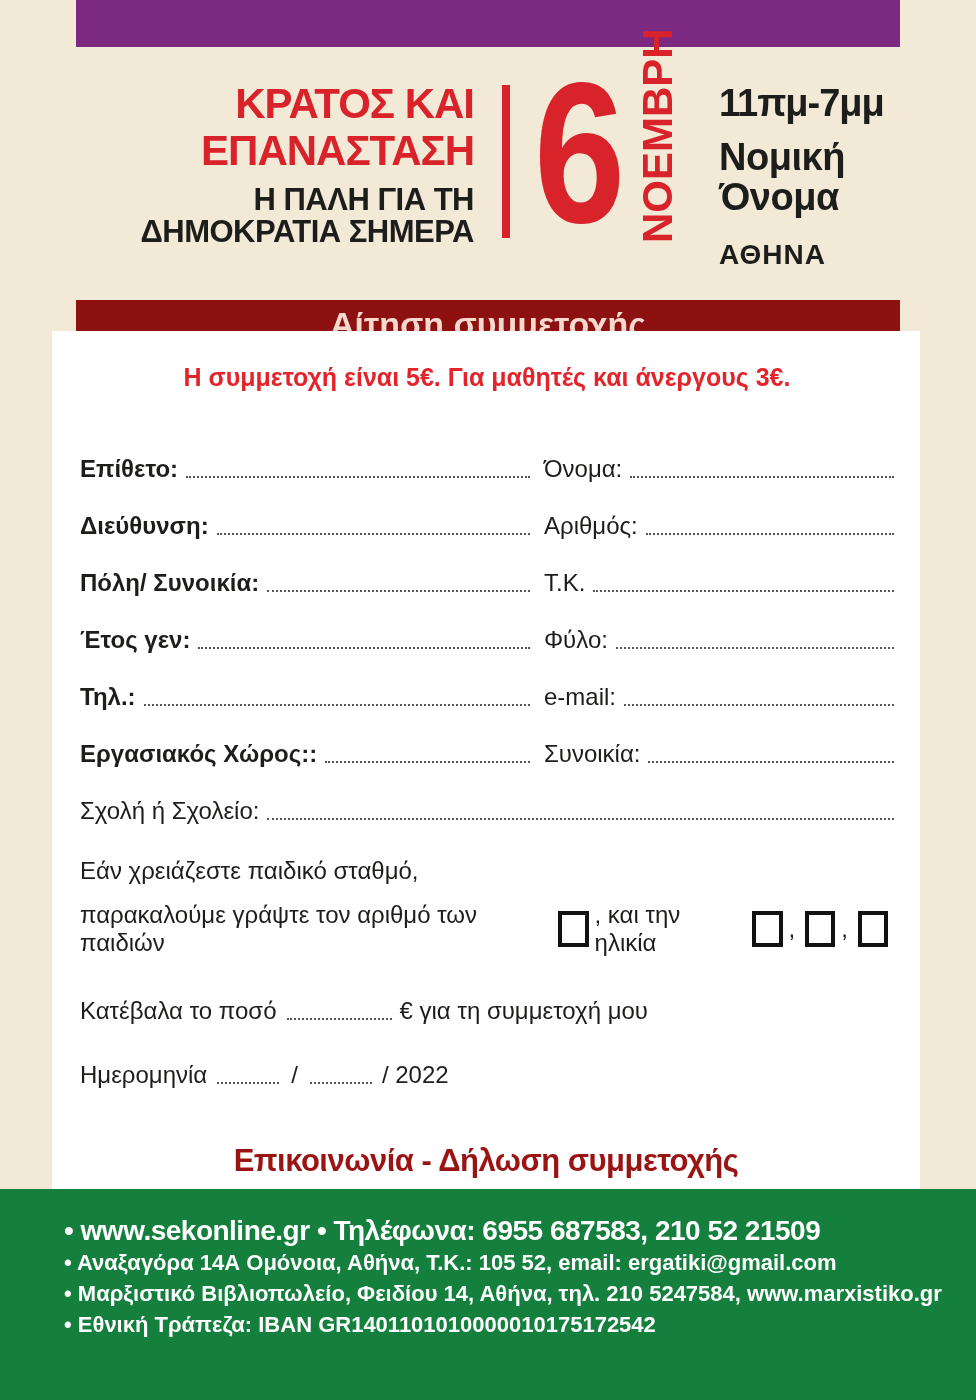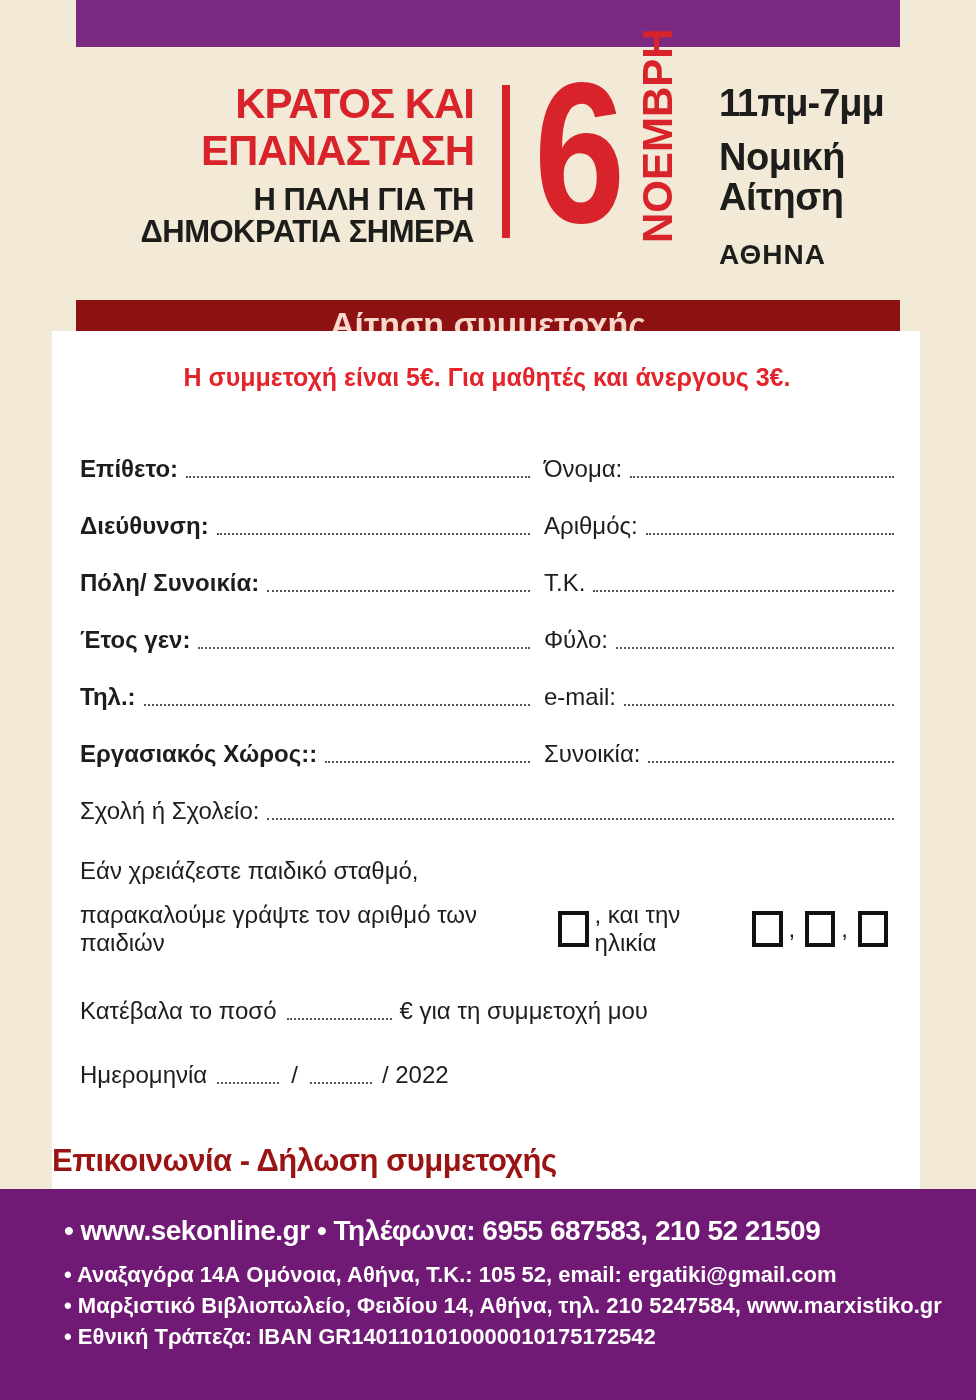--- a/index.html
+++ b/index.html
@@ -62,33 +62,33 @@
   .cbox { width:23px; height:28px; border:4px solid #111; display:inline-block; margin:0 6px 0 10px; background:#fff; }
 
   .amount-row { display:flex; align-items:flex-end; margin-top:40px; font-size:24px; }
   .amount-row .dots { width:105px; border-bottom:2px dotted #555; margin:0 8px 5px 10px; }
 
   .date-row { display:flex; align-items:flex-end; margin-top:36px; font-size:24px; }
   .date-row .dots { width:62px; border-bottom:2px dotted #555; margin:0 10px 5px 10px; }
   .date-row .slash { padding:0 2px; }
 
   .contact-heading {
-    position:absolute; left:0; right:0; top:812px; 
+    position:absolute; left:0; right:0; top:812px; text-align:center;
     color:#9b1414; font-weight:bold; font-size:31px; letter-spacing:-0.5px;
   }
 
   
   .footer {
     position:absolute; left:0; top:1189px; width:976px; height:211px;
-    background:#701a75; color:#ffffff; box-sizing:border-box;
+    background:#15803d; color:#ffffff; box-sizing:border-box;
     padding:26px 20px 0 64px;
   }
   .footer-line1 { font-size:28px; font-weight:bold; letter-spacing:-0.5px; }
   .footer-line  { font-size:22px; font-weight:bold; line-height:31px; }
-  .footer-line1 + .footer-line { margin-top:12px; }
+  .footer-line1 + .footer-line { }
 </style>
 </head>
 <body>
 
 <div class="page">
 
   <div class="top-bar"></div>
 
   <div class="title-block">
     <div class="title-red">
@@ -103,21 +103,21 @@
 
   <div class="divider"></div>
 
   <div class="big-day">6</div>
   <div class="month-vertical">ΝΟΕΜΒΡΗ</div>
 
   <div class="info-block">
     <div class="info-time">11πμ-7μμ</div>
     <div class="info-venue">
       <div>Νομική</div>
-      <div>Αίτηση</div>
+      <div>Όνομα</div>
     </div>
     <div class="info-city">ΑΘΗΝΑ</div>
   </div>
 
   <div class="banner">
     <div class="banner-text">Αίτηση συμμετοχής</div>
   </div>
 
   <div class="panel">
 

